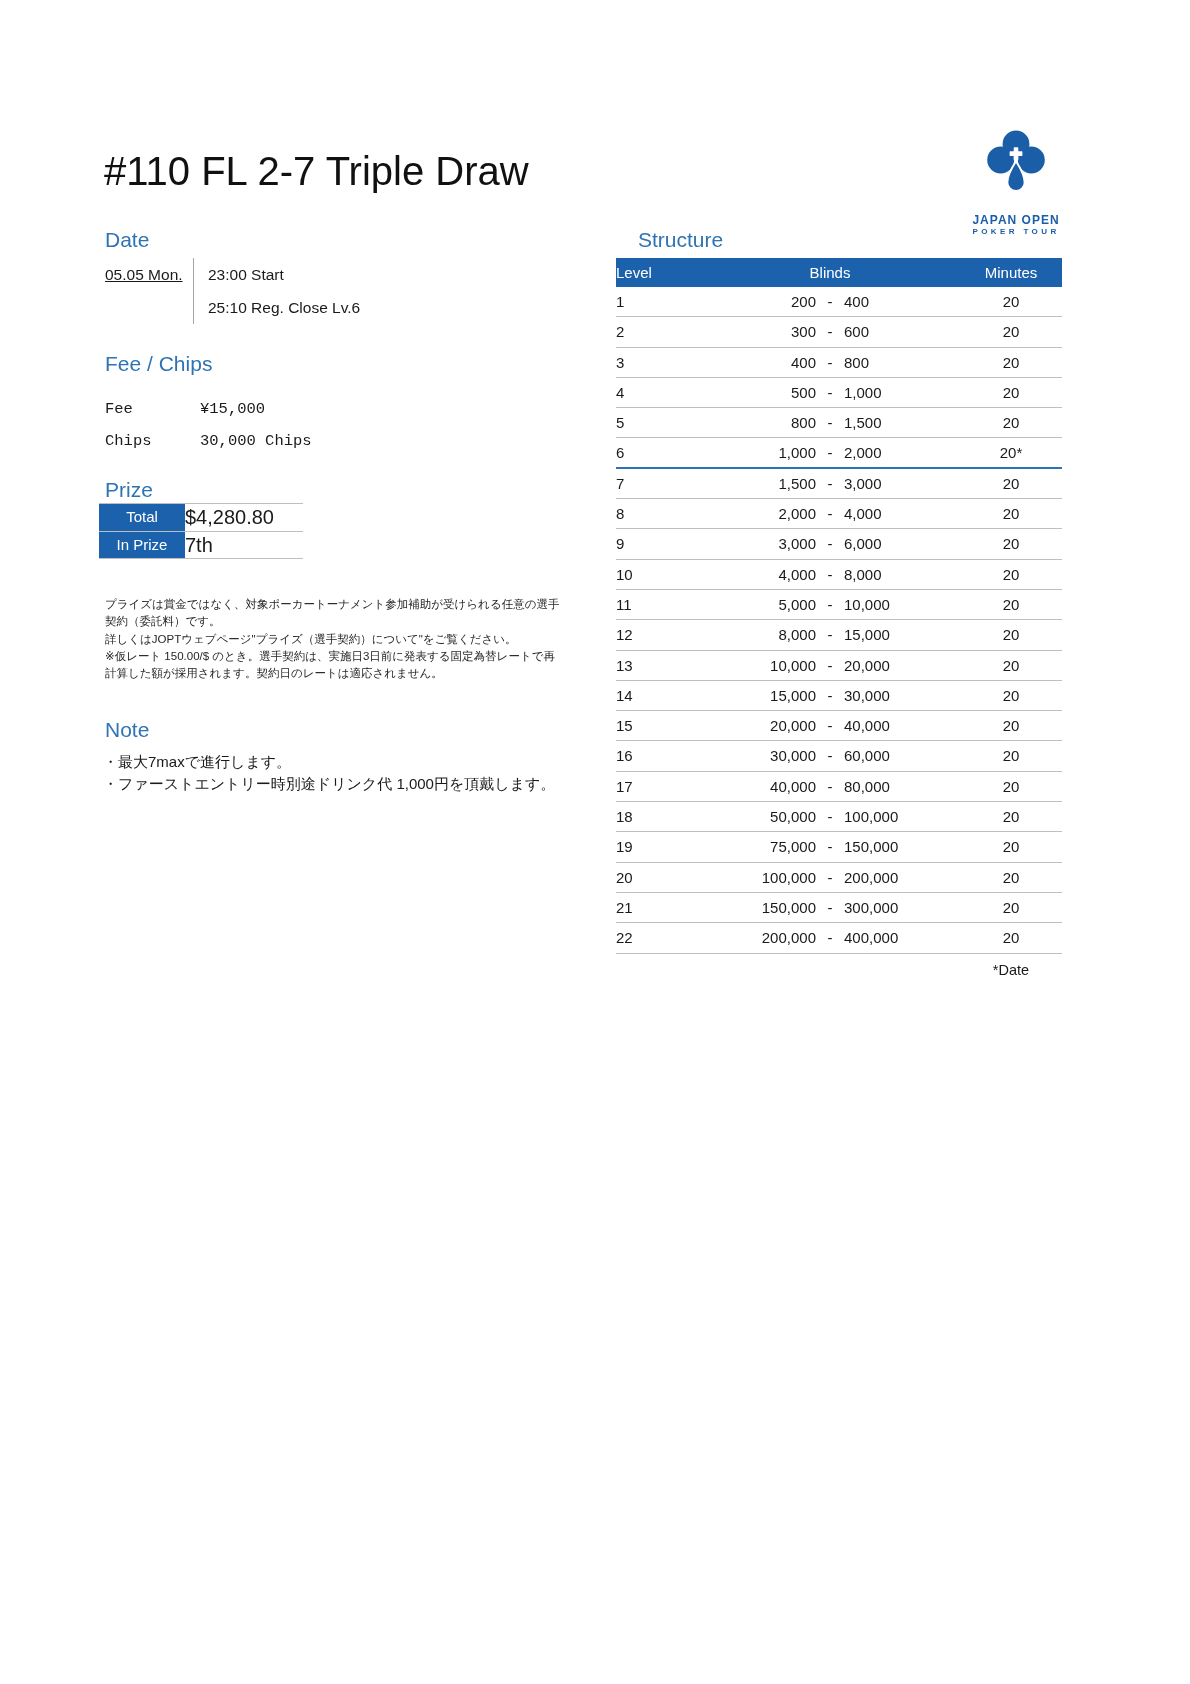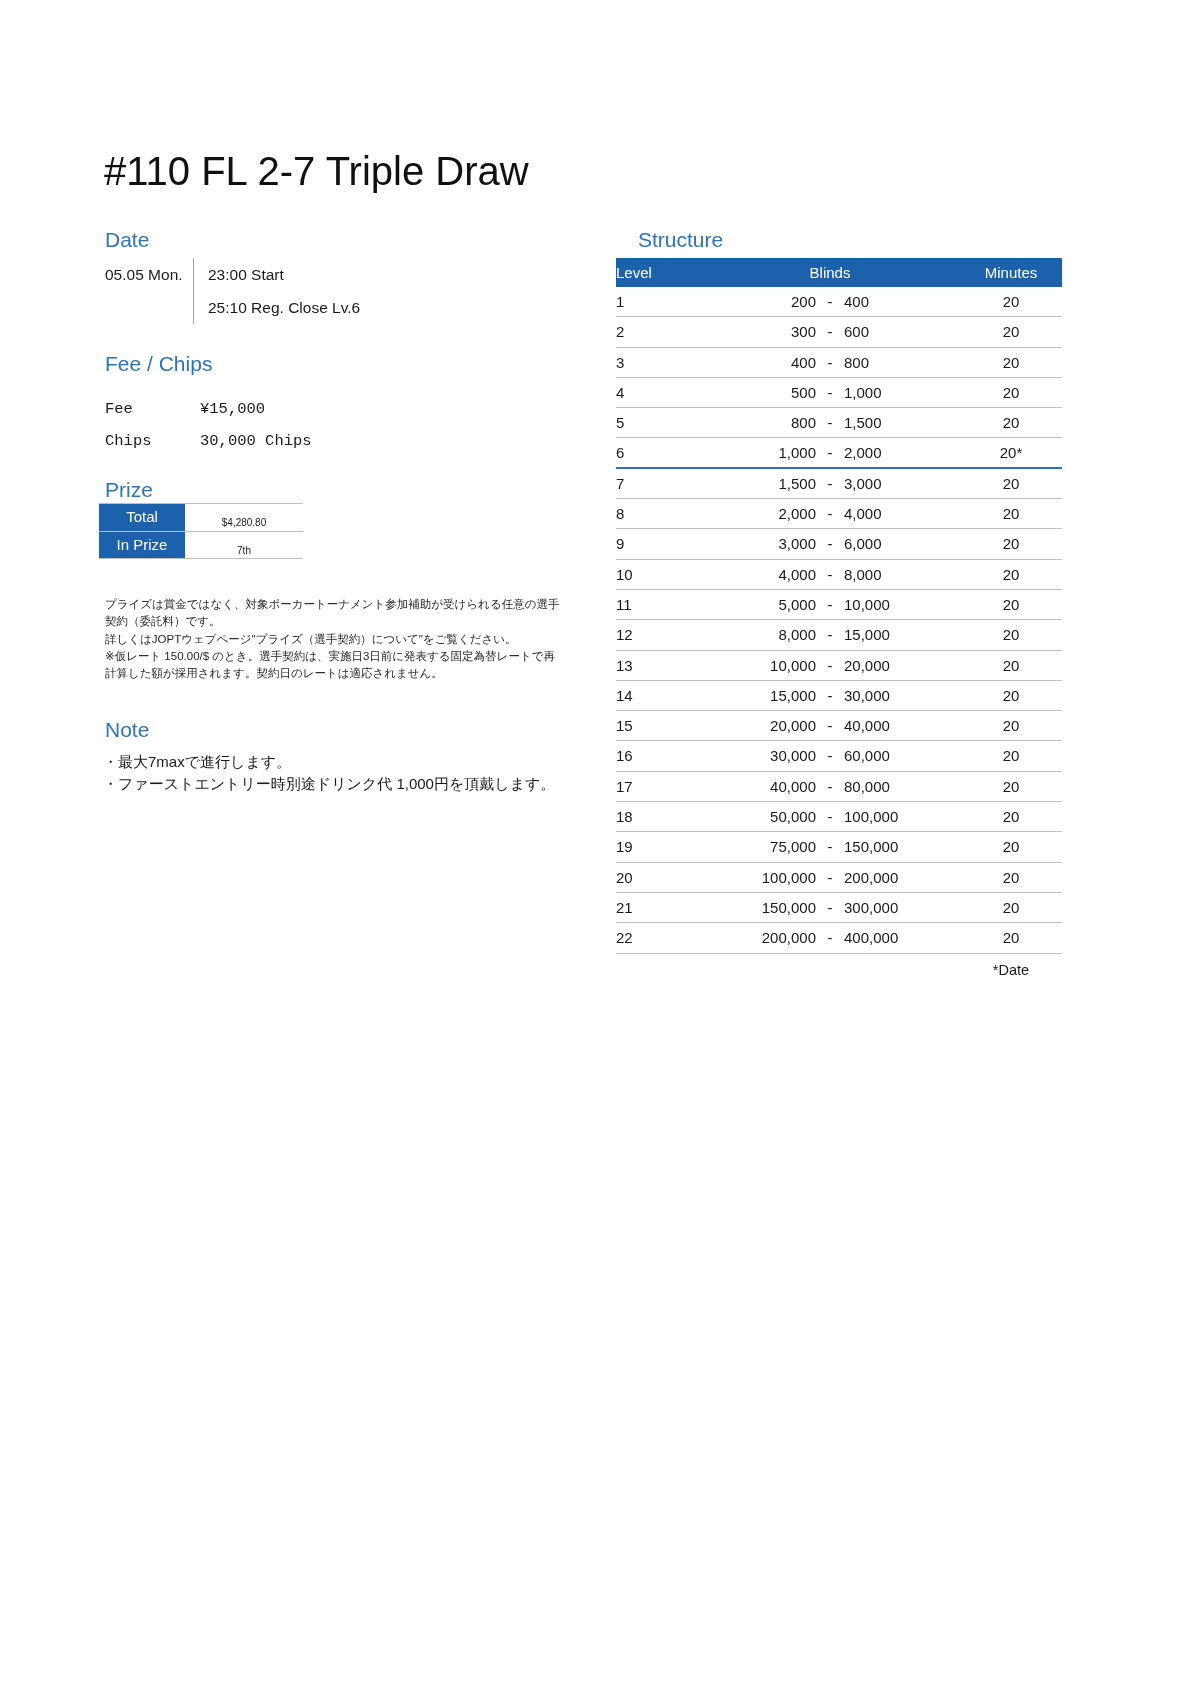--- a/index.html
+++ b/index.html
@@ -23,34 +23,34 @@
   
   .logo{position:absolute;left:956px;top:128px;width:120px;text-align:center;}
   .logo svg{display:block;margin:0 auto;}
   .logo .l1{margin-top:3px;font-size:12px;font-weight:700;letter-spacing:1px;color:var(--logo-blue);}
   .logo .l2{margin-top:0px;font-size:8px;font-weight:700;letter-spacing:3.4px;color:var(--logo-blue);}
 
   .sec-heading{position:absolute;font-size:21px;font-weight:400;color:var(--accent-heading);}
 
   
   .date-block{position:absolute;left:105px;top:258px;display:flex;font-size:15.5px;}
-  .date-day{width:88px;line-height:33px;}
+  .date-day{width:88px;line-height:33px;text-decoration:underline;}
   .date-times{border-left:1px solid #A6A6A6;padding-left:14px;}
   .date-times div{line-height:33px;white-space:nowrap;}
 
   
   .kv-block{position:absolute;left:105px;font-size:15.5px;}
   .kv-row{display:flex;height:32px;align-items:flex-end;font-family:Liberation Mono, monospace;}
   .kv-row .k{width:95px;}
 
   
   .prize-table{position:absolute;left:99px;top:503px;width:204px;border-bottom:1px solid var(--row-divider);}
   .prize-row{display:flex;height:27.5px;border-top:1px solid var(--row-divider);}
   .prize-row .pl{width:86px;background:var(--table-header-bg);color:#ffffff;text-align:center;line-height:26.5px;font-size:15px;}
-  .prize-row .pv{flex:1;text-align:center;line-height:26.5px;font-size:10px;margin-top:6px;}
+  .prize-row .pv{flex:1;line-height:26.5px;font-size:20px;}
 
   .disclaimer{position:absolute;left:105px;top:596px;width:458px;font-size:11.5px;line-height:17.3px;color:#262626;}
 
   .note-items{position:absolute;left:103px;top:751px;font-size:15px;line-height:21.5px;white-space:nowrap;}
 
   
   .structure-table{position:absolute;left:616px;top:258px;width:446px;font-size:15px;}
   .s-header{display:flex;height:29px;line-height:29px;background:var(--table-header-bg);color:#ffffff;}
   .c-level{width:84px;text-align:left;}
   .c-blinds{flex:1;display:flex;justify-content:center;}
@@ -62,20 +62,36 @@
   .c-blinds .bb{width:100px;text-align:left;}
   .break-note{position:absolute;left:960px;top:962px;width:102px;text-align:center;font-size:14.5px;}
 </style>
 </head>
 <body>
 
 <div class="page">
 
   <div class="title">#110 FL 2-7 Triple Draw</div>
 
+  <div class="logo">
+    <svg width="64" height="82" viewBox="0 0 100 128" aria-hidden="true">
+      <g fill="#1B5EA8">
+        <circle cx="50" cy="25" r="21"></circle>
+        <circle cx="26" cy="50" r="21"></circle>
+        <circle cx="74" cy="50" r="21"></circle>
+        <path d="M50 52 C 41 66, 36.5 75, 36.5 85 a13.5 13.5 0 0 0 27 0 C 63.5 75, 59 66, 50 52 Z" stroke="#ffffff" stroke-width="3"></path>
+      </g>
+      <g fill="#ffffff">
+        <rect x="46.4" y="30" width="7.2" height="20" rx="1"></rect>
+        <rect x="40" y="36.4" width="20" height="7.2" rx="1"></rect>
+      </g>
+    </svg>
+    <div class="l1">JAPAN OPEN</div>
+    <div class="l2">POKER TOUR</div>
+  </div>
 
   <div class="sec-heading" style="left:105px;top:228px;text-align:center;">Date</div>
   <div class="date-block">
     <div class="date-day">05.05 Mon.</div>
     <div class="date-times">
       <div>23:00 Start</div>
       <div>25:10 Reg. Close Lv.6</div>
     </div>
   </div>
 

